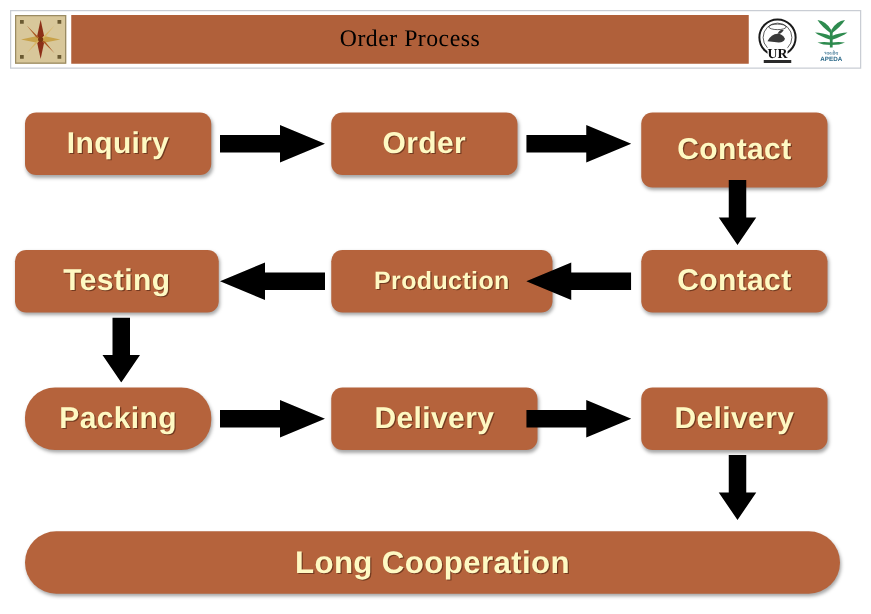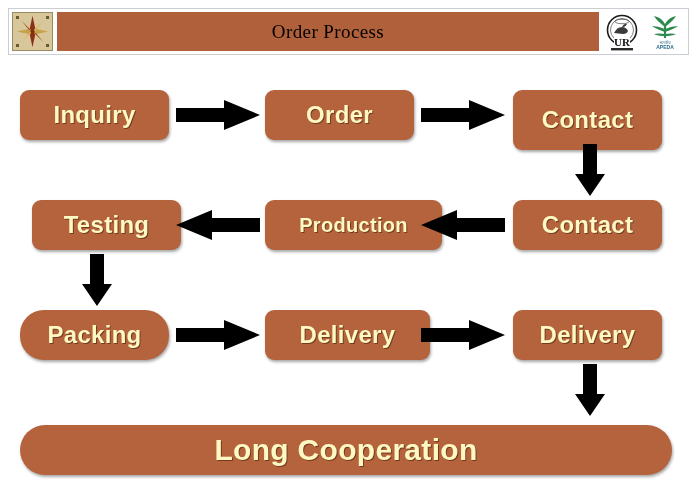--- a/index.html
+++ b/index.html
@@ -95,36 +95,36 @@
     white-space: nowrap;
     text-shadow: 1px 1px 0 rgba(60,25,10,0.55);
     text-align: center;
   }
   .flow-box.small span { font-size: 20px; }
 
   #box-inquiry   { left: 20px;  top: 90px;  width: 149px; height: 50px; }
   #box-reply     { left: 265px; top: 90px;  width: 149px; height: 50px; }
   #box-contact   { left: 513px; top: 90px;  width: 149px; height: 60px; }
 
-  #box-testing   { left: 32px;  top: 200px; width: 149px; height: 50px; }
+  #box-testing   { left: 12px;  top: 200px; width: 163px; height: 50px; }
   #box-production{ left: 265px; top: 200px; width: 177px; height: 50px; }
   #box-payment   { left: 513px; top: 200px; width: 149px; height: 50px; }
 
   #box-packing   { left: 20px;  top: 310px; width: 149px; height: 50px; border-radius: 24px; }
   #box-delivery  { left: 265px; top: 310px; width: 165px; height: 50px; }
   #box-receiving { left: 513px; top: 310px; width: 149px; height: 50px; }
 
   #box-long-cooperation {
     left: 20px;
     top: 425px;
     width: 652px;
     height: 50px;
     border-radius: 25px;
   }
-  #box-long-cooperation span { font-size: 30px; }
+  #box-long-cooperation span { font-size: 25px; }
 
   
   .arrow {
     position: absolute;
   }
   .arrow svg { display: block; }
 
   #arrow-inquiry-reply     { left: 176px; top: 98px; }
   #arrow-reply-contact     { left: 421px; top: 98px; }
   #arrow-contact-payment   { left: 573px; top: 144px; }

